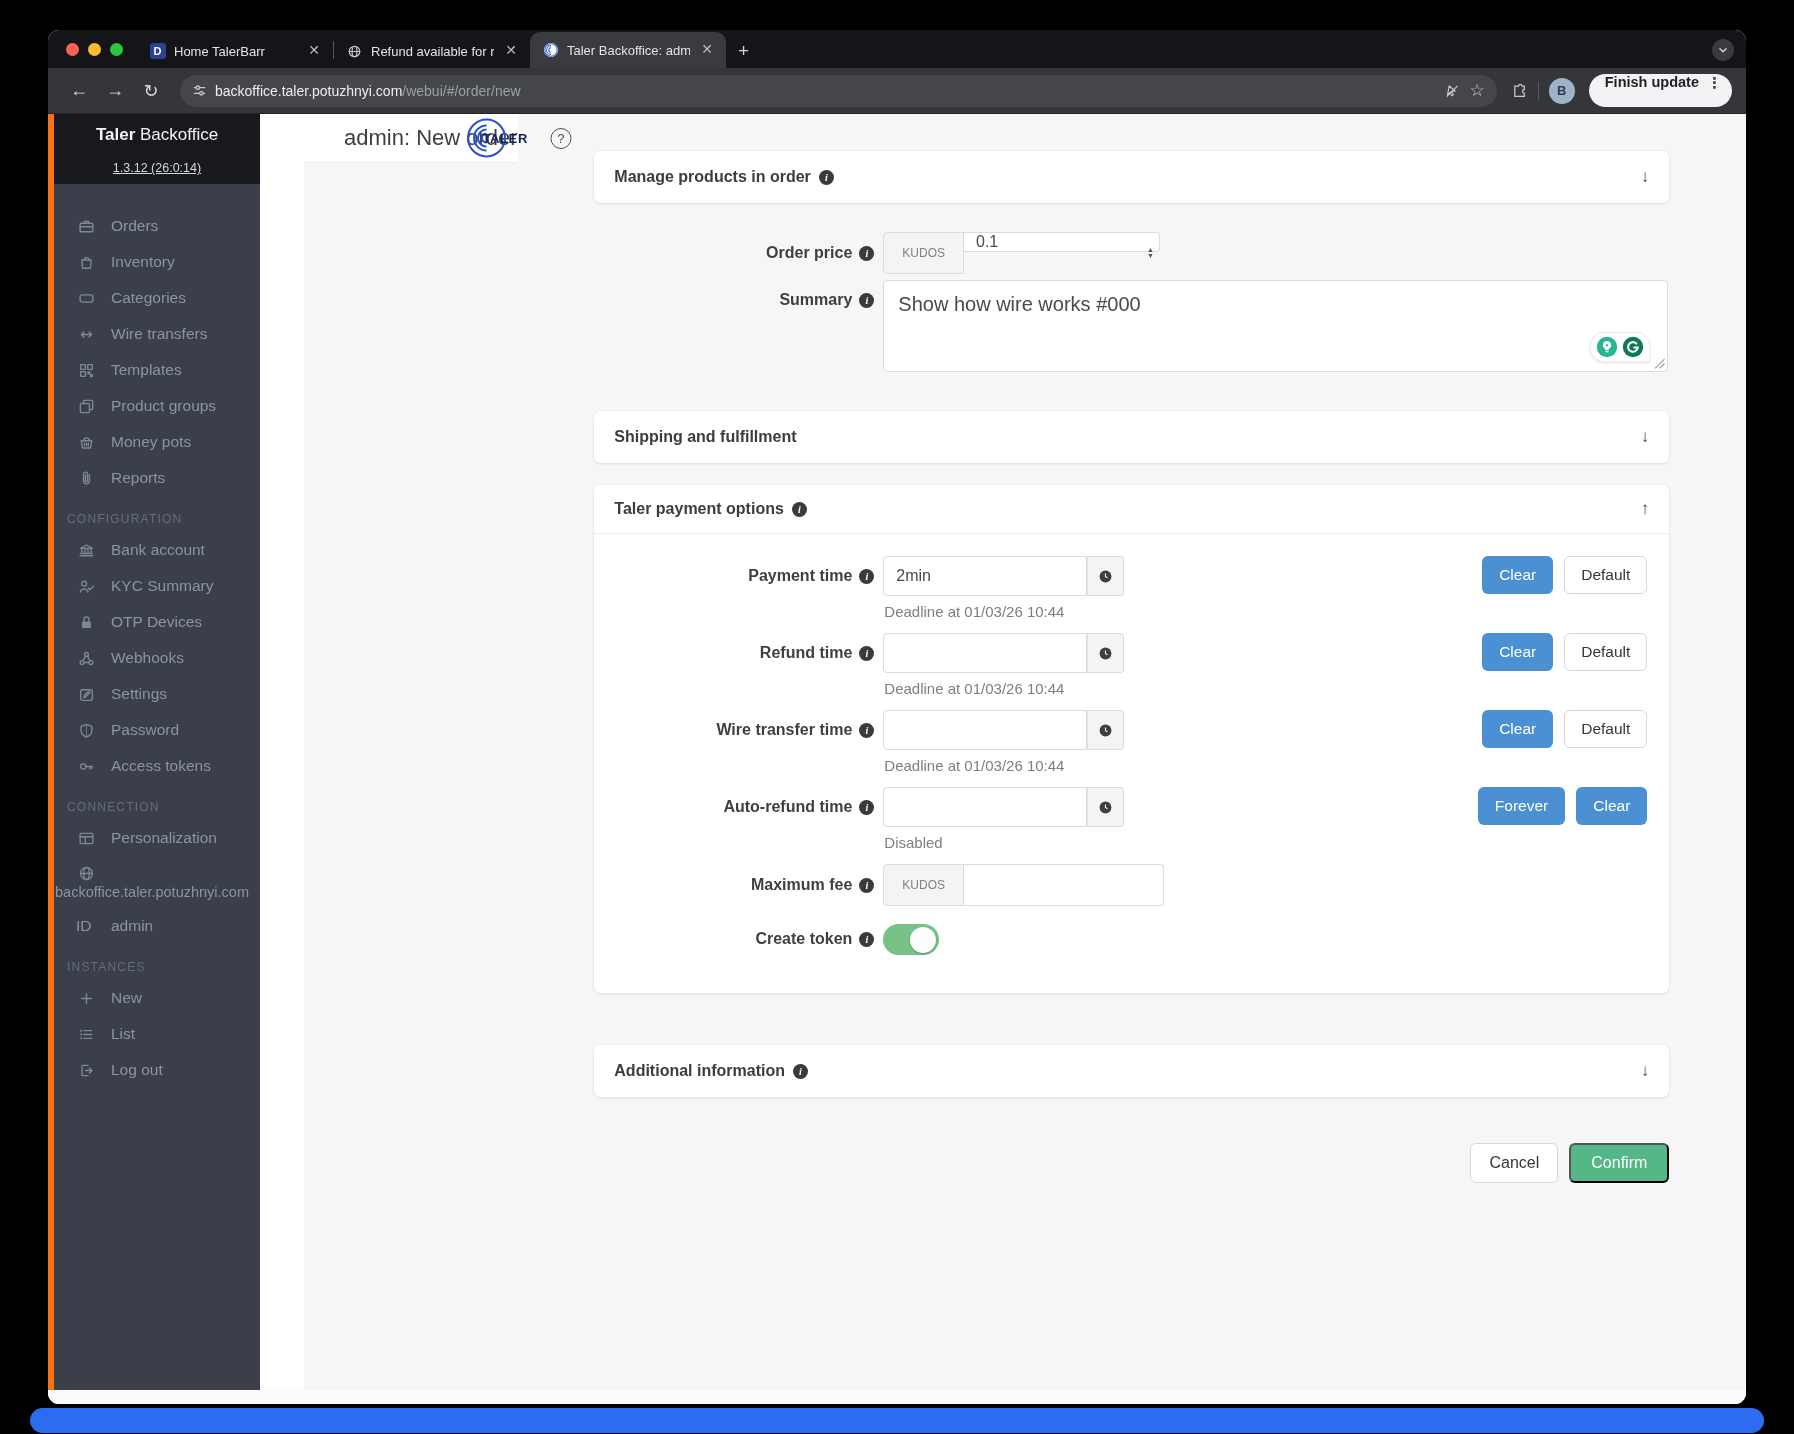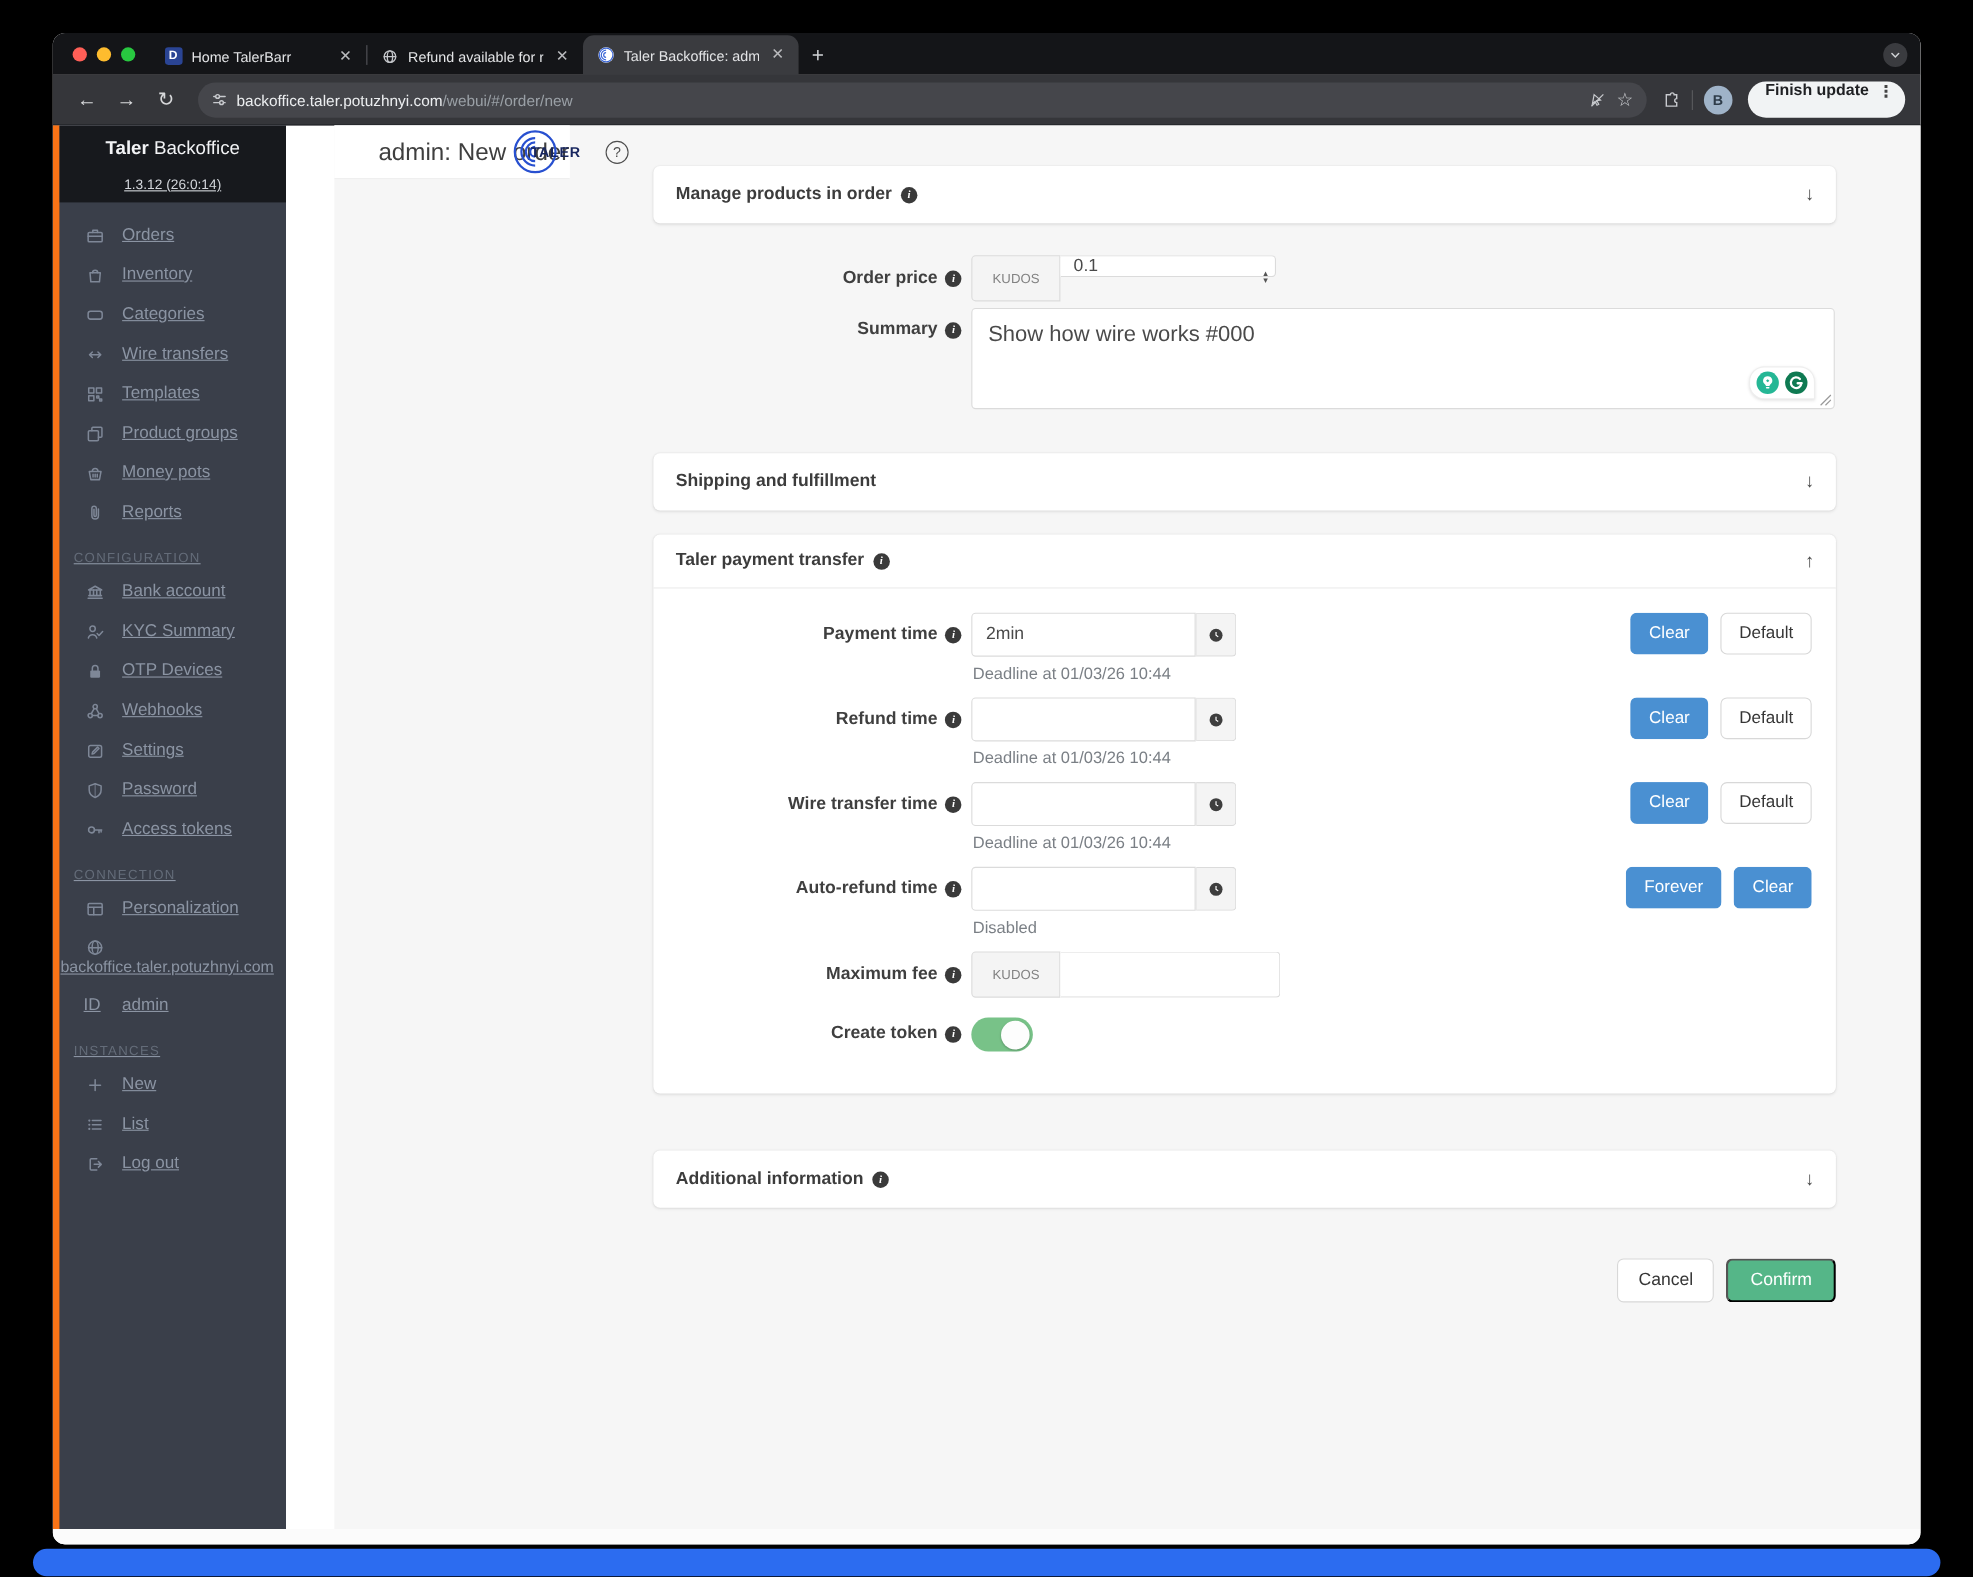--- a/index.html
+++ b/index.html
@@ -40,21 +40,21 @@
 
   
   .chrome-content { flex:1; display:flex; min-height:0; }
 
   
   .sidebar { width:212px; background:#3a3f4a; border-left:6px solid #f97316; color:#8b94a3; flex:0 0 auto; overflow:hidden; display:flex; flex-direction:column; }
   .sb-head { background:#17191d; padding:11px 8px 9px; text-align:center; color:#fff; }
   .sb-title { font-size:17px; color:#f2f3f5; }
   .sb-title b { font-weight:bold; }
   .sb-version { font-size:12.5px; color:#d3d6db; margin-top:16px;text-decoration:underline; }
-  .sb-items { padding:12px 0 0;text-decoration:underline; }
+  .sb-items { padding:24px 0 0; }
   .sb-item { display:flex; align-items:center; gap:15px; padding:9px 10px 9px 22px; font-size:15.5px; cursor:pointer; }
   .sb-item .sb-ic { width:20px; display:flex; justify-content:center; color:#7e8797; flex:0 0 auto; }
   .sb-section { font-size:12px; letter-spacing:1.2px; color:#646c79; padding:16px 10px 6px 13px; }
   .sb-server-label { font-size:14.5px; white-space:nowrap; padding:0 0 8px 1px; color:#8b94a3; }
   .sb-idtext { font-size:15.5px; color:#8b94a3; width:20px; flex:0 0 auto; }
 
   
   .main { flex:1; display:flex; flex-direction:row; background:#f6f6f6; min-width:0;margin-left:44px; }
   .main-header { height:49px; background:#fff; border-bottom:1px solid #ececec; display:flex; align-items:center; position:relative; flex:0 0 auto; }
   .page-title { font-size:22px; color:#3f3f3f; padding-left:40px; }
@@ -478,21 +478,21 @@
                   </span>
                 <span class="chev">↓</span>
               </div>
             </div>
 
             <div class="gap22"></div>
 
             <div class="card">
               <div class="card-header" style="height:48px">
                 <span class="card-title">
-                    <span>Taler payment transfer</span>
+                    <span>Taler payment options</span>
                     <span class="info-dot"></span>
                   </span>
                 <span class="chev">↑</span>
               </div>
               <div class="pay-divider"></div>
               <div class="pay-body">
                 <div id="payment-rows">
                     <div class="prow">
     <div class="flabel" style="min-height:40px">
                         <span>Payment time</span>

